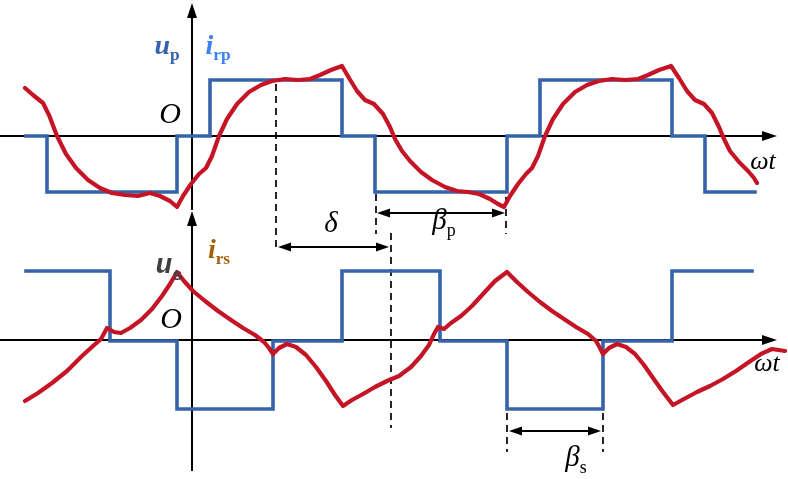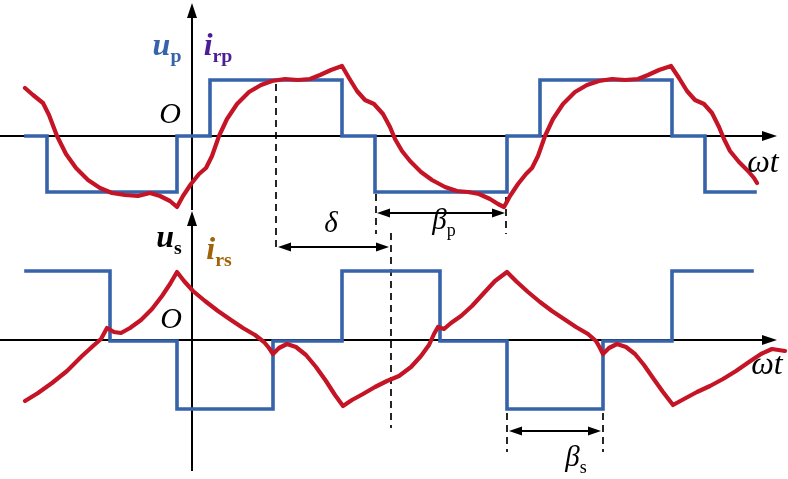--- a/index.html
+++ b/index.html
@@ -2,23 +2,23 @@
 <html><head>
 <meta charset="utf-8">
 <style>
   html,body{margin:0;padding:0;background:#ffffff;}
   .fig{position:relative;width:788px;height:479px;background:#ffffff;overflow:hidden;
        font-family:"Liberation Serif","DejaVu Serif",serif;}
   .fig svg{position:absolute;left:0;top:0;}
   .lbl{position:absolute;transform:translate(-50%,-50%);font-style:italic;line-height:1;
        white-space:nowrap;color:#000;}
   .lbl sub{font-style:normal;font-size:0.62em;vertical-align:-0.38em;letter-spacing:0;}
-  .sz-v{font-size:32px;font-weight:600;}
+  .sz-v{font-size:28px;font-weight:600;}
   .sz-o{font-size:30px;}
-  .sz-w{font-size:32px;}
+  .sz-w{font-size:26px;}
   .sz-g{font-size:29px;}
 </style>
 </head>
 <body>
 
 <div class="fig">
   <svg id="chart" width="788" height="479" viewBox="0 0 788 479">
       <line x1="0" y1="136" x2="765" y2="136" stroke="#000000" stroke-width="2"></line>
       <polygon points="777,136 762,131 762,141" fill="#000000"></polygon>
       <line x1="192" y1="16" x2="192" y2="210" stroke="#000000" stroke-width="2"></line>
@@ -43,27 +43,27 @@
       <polygon points="509,431 522,426.5 522,435.5" fill="#000000"></polygon>
       <polygon points="601,431 588,426.5 588,435.5" fill="#000000"></polygon>
       <polyline points="26,136 47,136 47,192 177,192 177,136 210,136 210,80 342,80 342,136 375,136 375,192 507,192 507,136 540,136 540,80 672,80 672,136 705,136 705,192 755,192" fill="none" stroke="#3763ab" stroke-width="3.6" stroke-linejoin="miter" stroke-linecap="square"></polyline>
       <polyline points="26,271 110,271 110,341 177,341 177,409 273,409 273,341 342,341 342,271 440,271 440,341 507,341 507,409 603,409 603,341 672,341 672,271 752,271" fill="none" stroke="#3763ab" stroke-width="3.6" stroke-linejoin="miter" stroke-linecap="square"></polyline>
       <polyline points="25,88 33,95 43,103 49,115 57,136 66,154 76,168 88,180 100,188 112,193 125,195 138,196 150,193 160,196 170,201 177,207 183,196 191,184 199,174 206,168 212,156 219,136 227,119 237,104 249,92 261,85 272,81 285,79 298,80 310,79 320,75 331,70 342,66 349,78 357,91 365,100 374,104 383,114 390,127 395,139 402,151 410,161 421,172 432,180 445,187 457,191 468,192 479,194 490,199 498,204 504,207 510,196 518,184 526,174 532,168 538,156 545,136 553,119 563,104 575,92 587,85 599,81 612,79 625,80 638,79 648,75 659,70 671,66 679,78 687,91 695,100 704,104 712,113 719,127 724,139 730,151 739,162 748,171 754,178 757,183" fill="none" stroke="#c41425" stroke-width="4.2" stroke-linejoin="round" stroke-linecap="round"></polyline>
       <polyline points="25,401 38,393 52,383 67,371 82,356 93,346 101,339 107,328 114,332 121,333 130,328 141,320 152,309 162,296 170,284 177,272 184,281 193,291 205,301 218,311 231,320 243,328 255,335 264,342 269,348 273,354 279,348 287,344 296,347 306,355 316,367 326,381 335,395 343,406 352,400 363,394 375,387 387,381 399,376 411,367 421,356 429,345 434,334 438,327 444,329 451,323 461,316 472,306 483,294 495,281 507,272 517,282 528,292 540,302 552,311 564,319 576,327 588,334 596,341 600,348 603,354 609,348 617,344 626,347 635,354 644,365 653,378 663,392 673,405 684,399 697,392 710,386 723,379 736,371 749,362 761,354 772,349 785,351" fill="none" stroke="#c41425" stroke-width="4.2" stroke-linejoin="round" stroke-linecap="round"></polyline>
     </svg>
 
   <span class="lbl sz-v" style="left: 167px; top: 47px; color: rgb(55, 99, 171);"><span>u</span><sub>p</sub></span>
 
-  <span class="lbl sz-v" style="left: 218px; top: 47px; color: #4c1d95;"><span>i</span><sub>rp</sub></span>
+  <span class="lbl sz-v" style="left: 218px; top: 47px; color: #3b82f6;"><span>i</span><sub>rp</sub></span>
 
   <span class="lbl sz-o" style="left:170px;top:113px">O</span>
 
   <span class="lbl sz-w" style="left:763px;top:161px">ωt</span>
 
-  <span class="lbl sz-v" style="left: 169px; top: 239px; color: #000000;"><span>u</span><sub>s</sub></span>
+  <span class="lbl sz-v" style="left: 169px; top: 268px; color: #404040; font-family: Liberation Mono, monospace;"><span>u</span><sub>s</sub></span>
 
   <span class="lbl sz-v" style="left: 219px; top: 251px; color: #a16207;"><span>i</span><sub>rs</sub></span>
 
   <span class="lbl sz-o" style="left:171px;top:318px">O</span>
 
   <span class="lbl sz-w" style="left:767px;top:363px">ωt</span>
 
   <span class="lbl sz-g" style="left:331px;top:222px">δ</span>
 
   <span class="lbl sz-g" style="left:444px;top:222px"><span>β</span><sub>p</sub></span>

